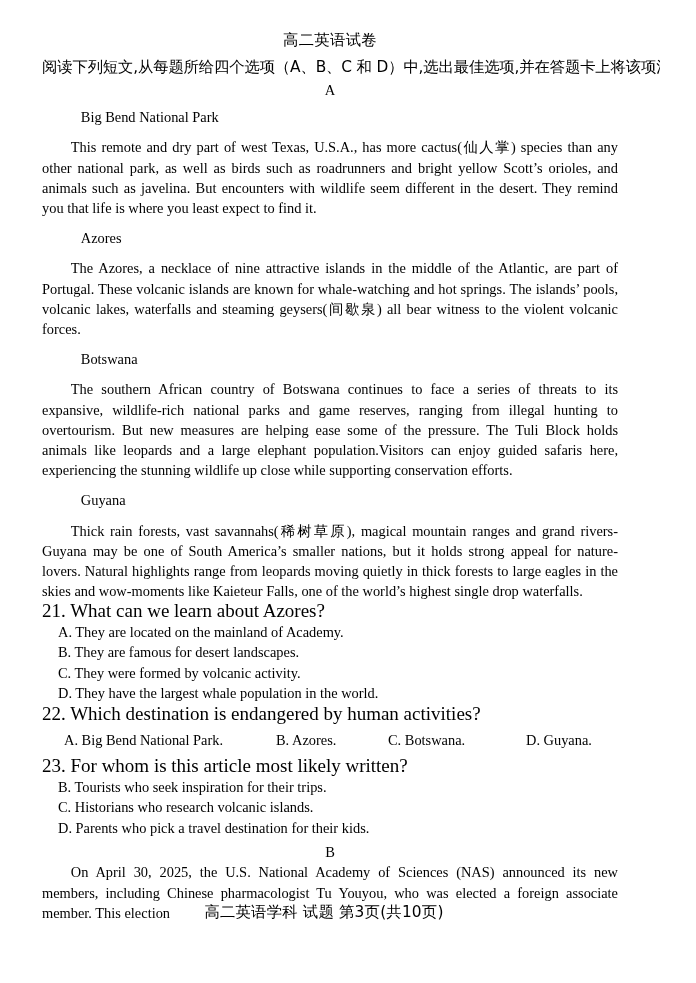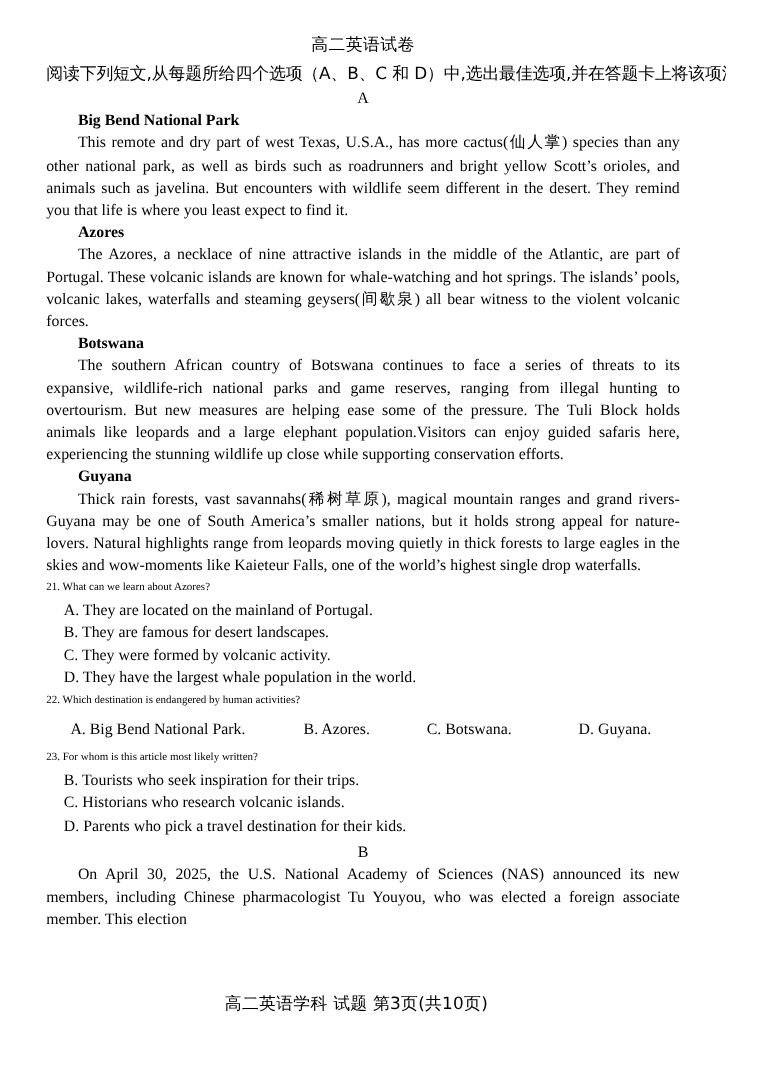--- a/index.html
+++ b/index.html
@@ -50,26 +50,26 @@
     line-height: 20.2px;
     margin: 0;
     text-align: justify;
     text-indent: 2em;
     text-justify: inter-word;
     hyphens: none;
   }
   .subhead {
     font-size: 14.4px;
     line-height: 20.2px;
-    font-weight: bold;
-    margin: 0;
+    font-weight: normal;
+    margin: 10px;
     text-indent: 2em;
   }
   .q-stem {
-    font-size: 10px;
+    font-size: 19px;
     line-height: 20.4px;
     margin: 0;
     text-indent: 0;
   }
   .q-opt {
     font-size: 14.4px;
     line-height: 20.4px;
     margin: 0;
     padding-left: 16px;
   }
@@ -125,21 +125,21 @@
     <div class="subhead">Azores</div>
     <p class="para">The Azores, a necklace of nine attractive islands in the middle of the Atlantic, are part of Portugal. These volcanic islands are known for whale-watching and hot springs. The islands’ pools, volcanic lakes, waterfalls and steaming geysers(间歇泉) all bear witness to the violent volcanic forces.</p>
 
     <div class="subhead">Botswana</div>
     <p class="para">The southern African country of Botswana continues to face a series of threats to its expansive, wildlife-rich national parks and game reserves, ranging from illegal hunting to overtourism. But new measures are helping ease some of the pressure. The Tuli Block holds animals like leopards and a large elephant population.Visitors can enjoy guided safaris here, experiencing the stunning wildlife up close while supporting conservation efforts.</p>
 
     <div class="subhead">Guyana</div>
     <p class="para">Thick rain forests, vast savannahs(稀树草原), magical mountain ranges and grand rivers-Guyana may be one of South America’s smaller nations, but it holds strong appeal for nature-lovers. Natural highlights range from leopards moving quietly in thick forests to large eagles in the skies and wow-moments like Kaieteur Falls, one of the world’s highest single drop waterfalls.</p>
 
     <div class="q-stem">21. What can we learn about Azores?</div>
-    <div class="q-opt">A. They are located on the mainland of Portugal.</div>
+    <div class="q-opt">A. They are located on the mainland of Academy.</div>
     <div class="q-opt">B. They are famous for desert landscapes.</div>
     <div class="q-opt">C. They were formed by volcanic activity.</div>
     <div class="q-opt">D. They have the largest whale population in the world.</div>
 
     <div class="q-stem">22. Which destination is endangered by human activities?</div>
     <div class="q-opts-row">
       <span class="opt-inline opt-pos-0">A. Big Bend National Park.</span>
       <span class="opt-inline opt-pos-1">B. Azores.</span>
       <span class="opt-inline opt-pos-2">C. Botswana.</span>
       <span class="opt-inline opt-pos-3">D. Guyana.</span>

